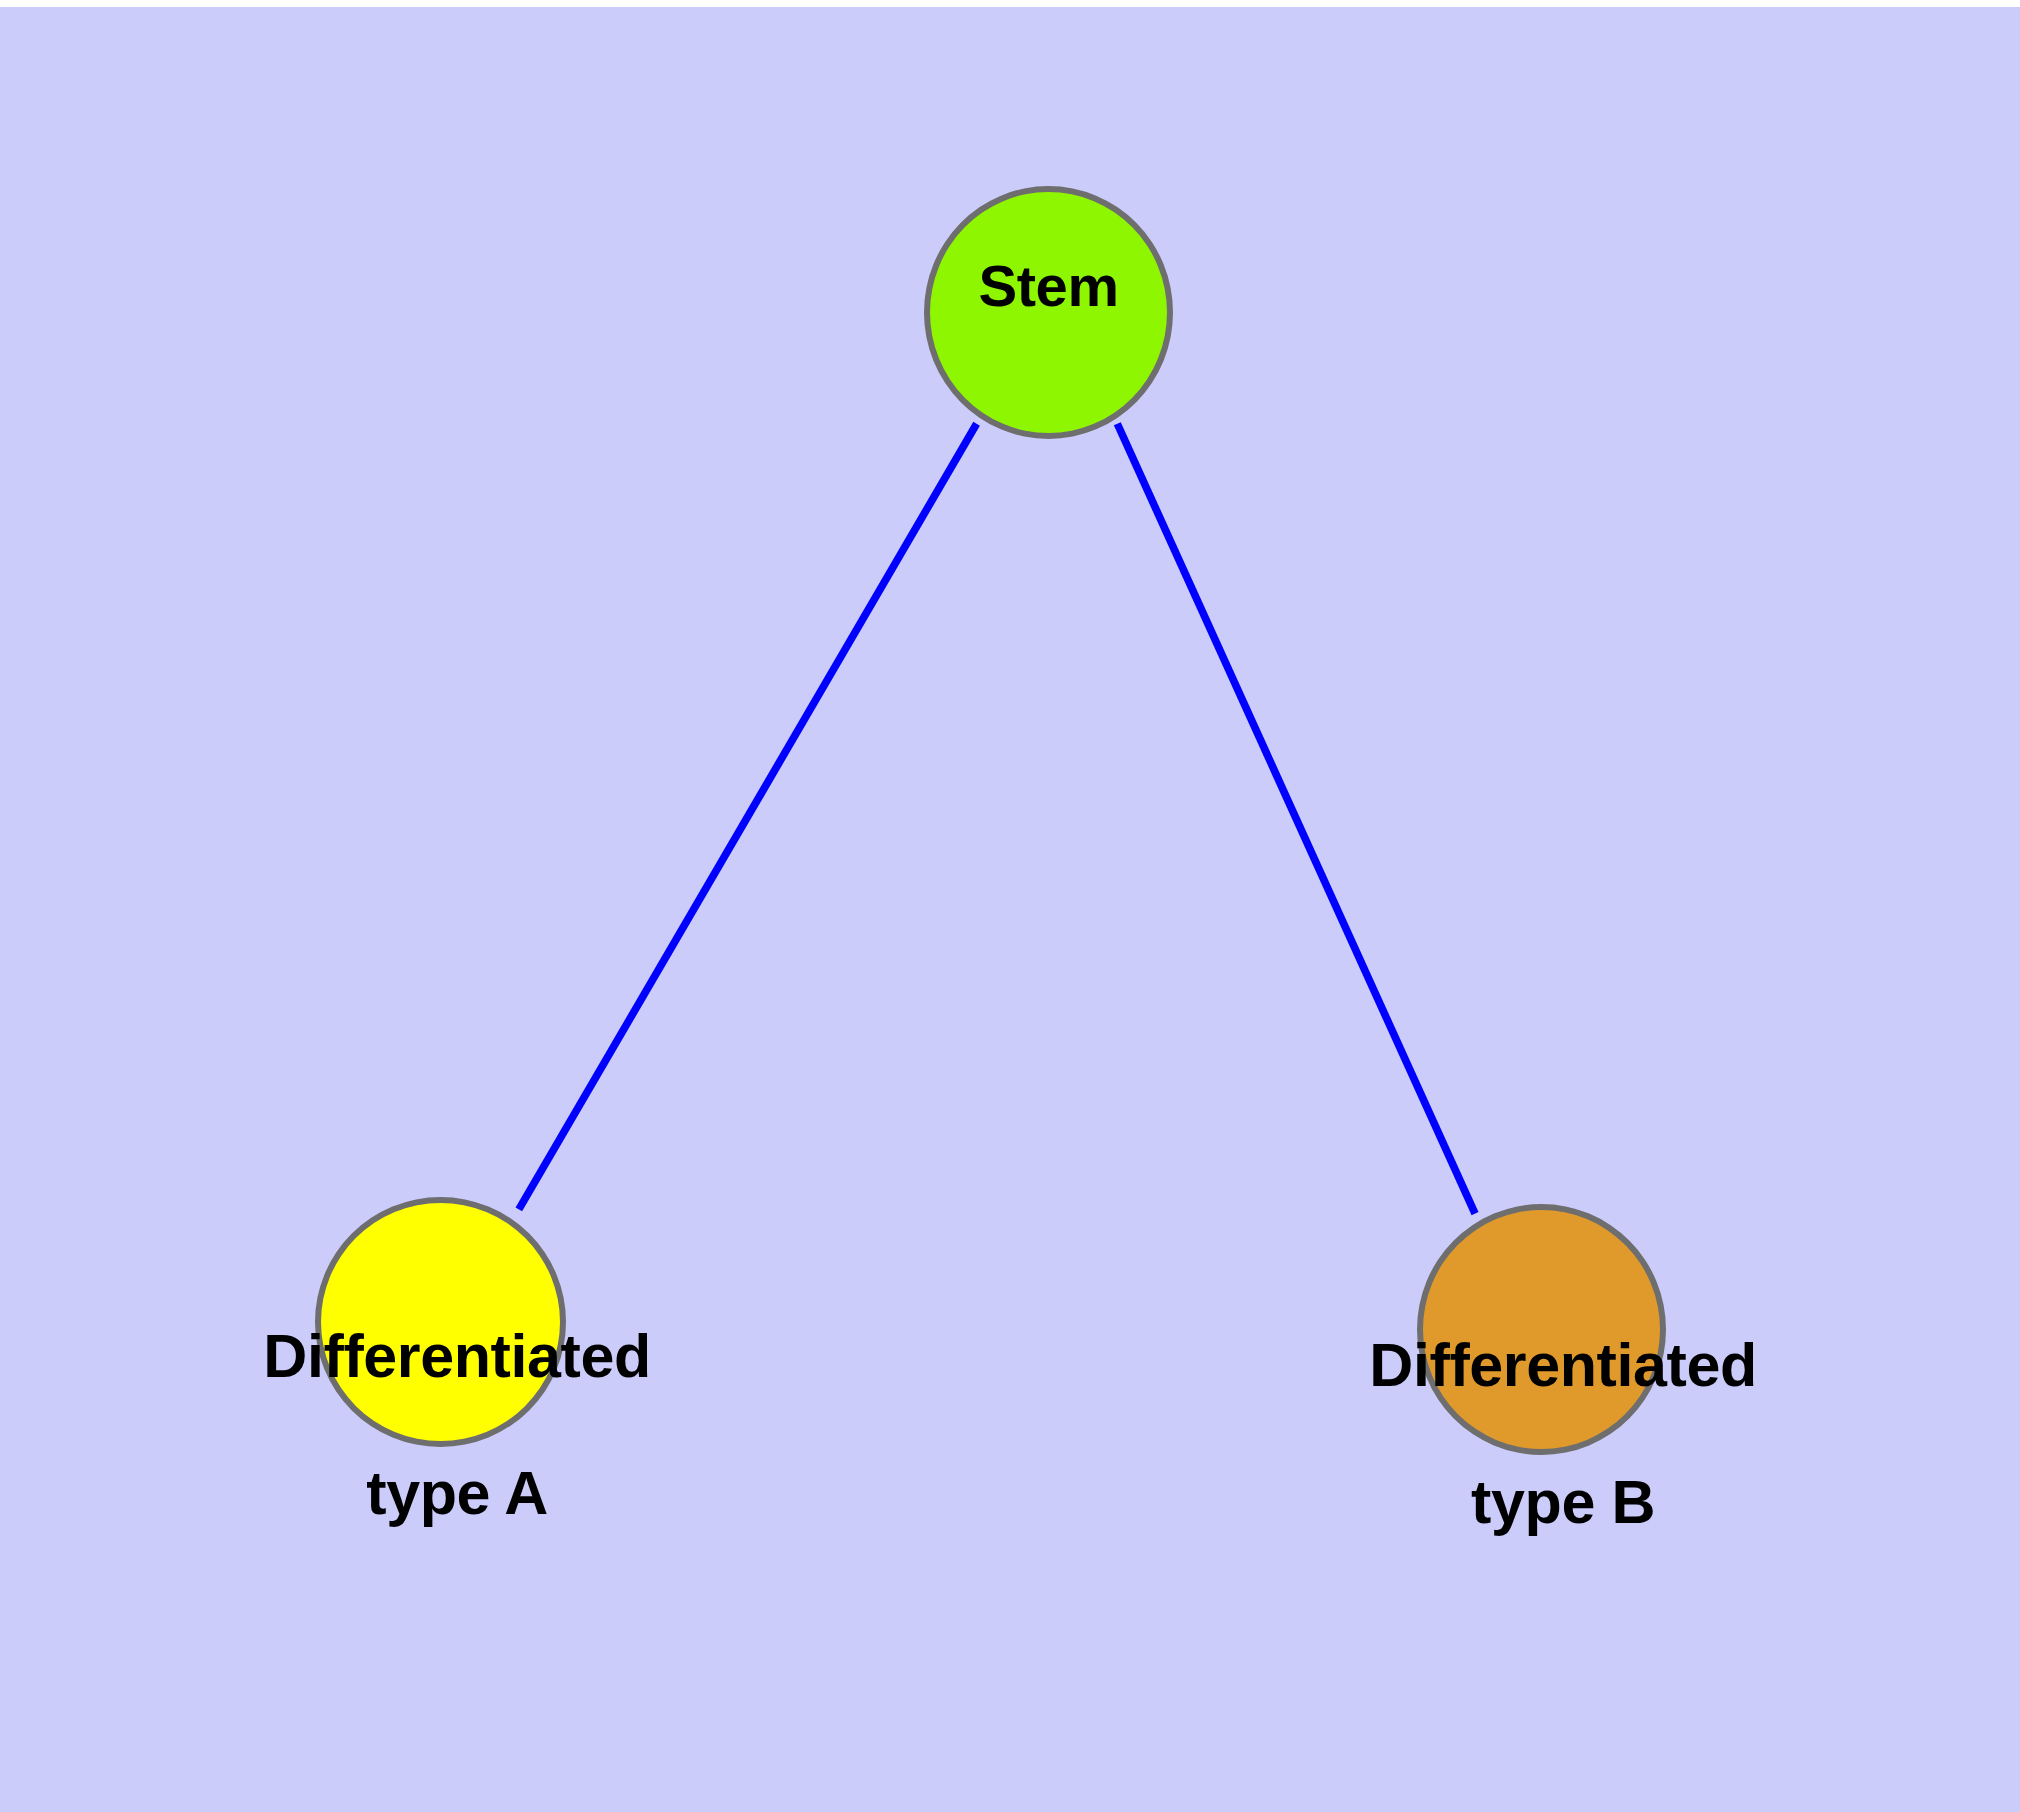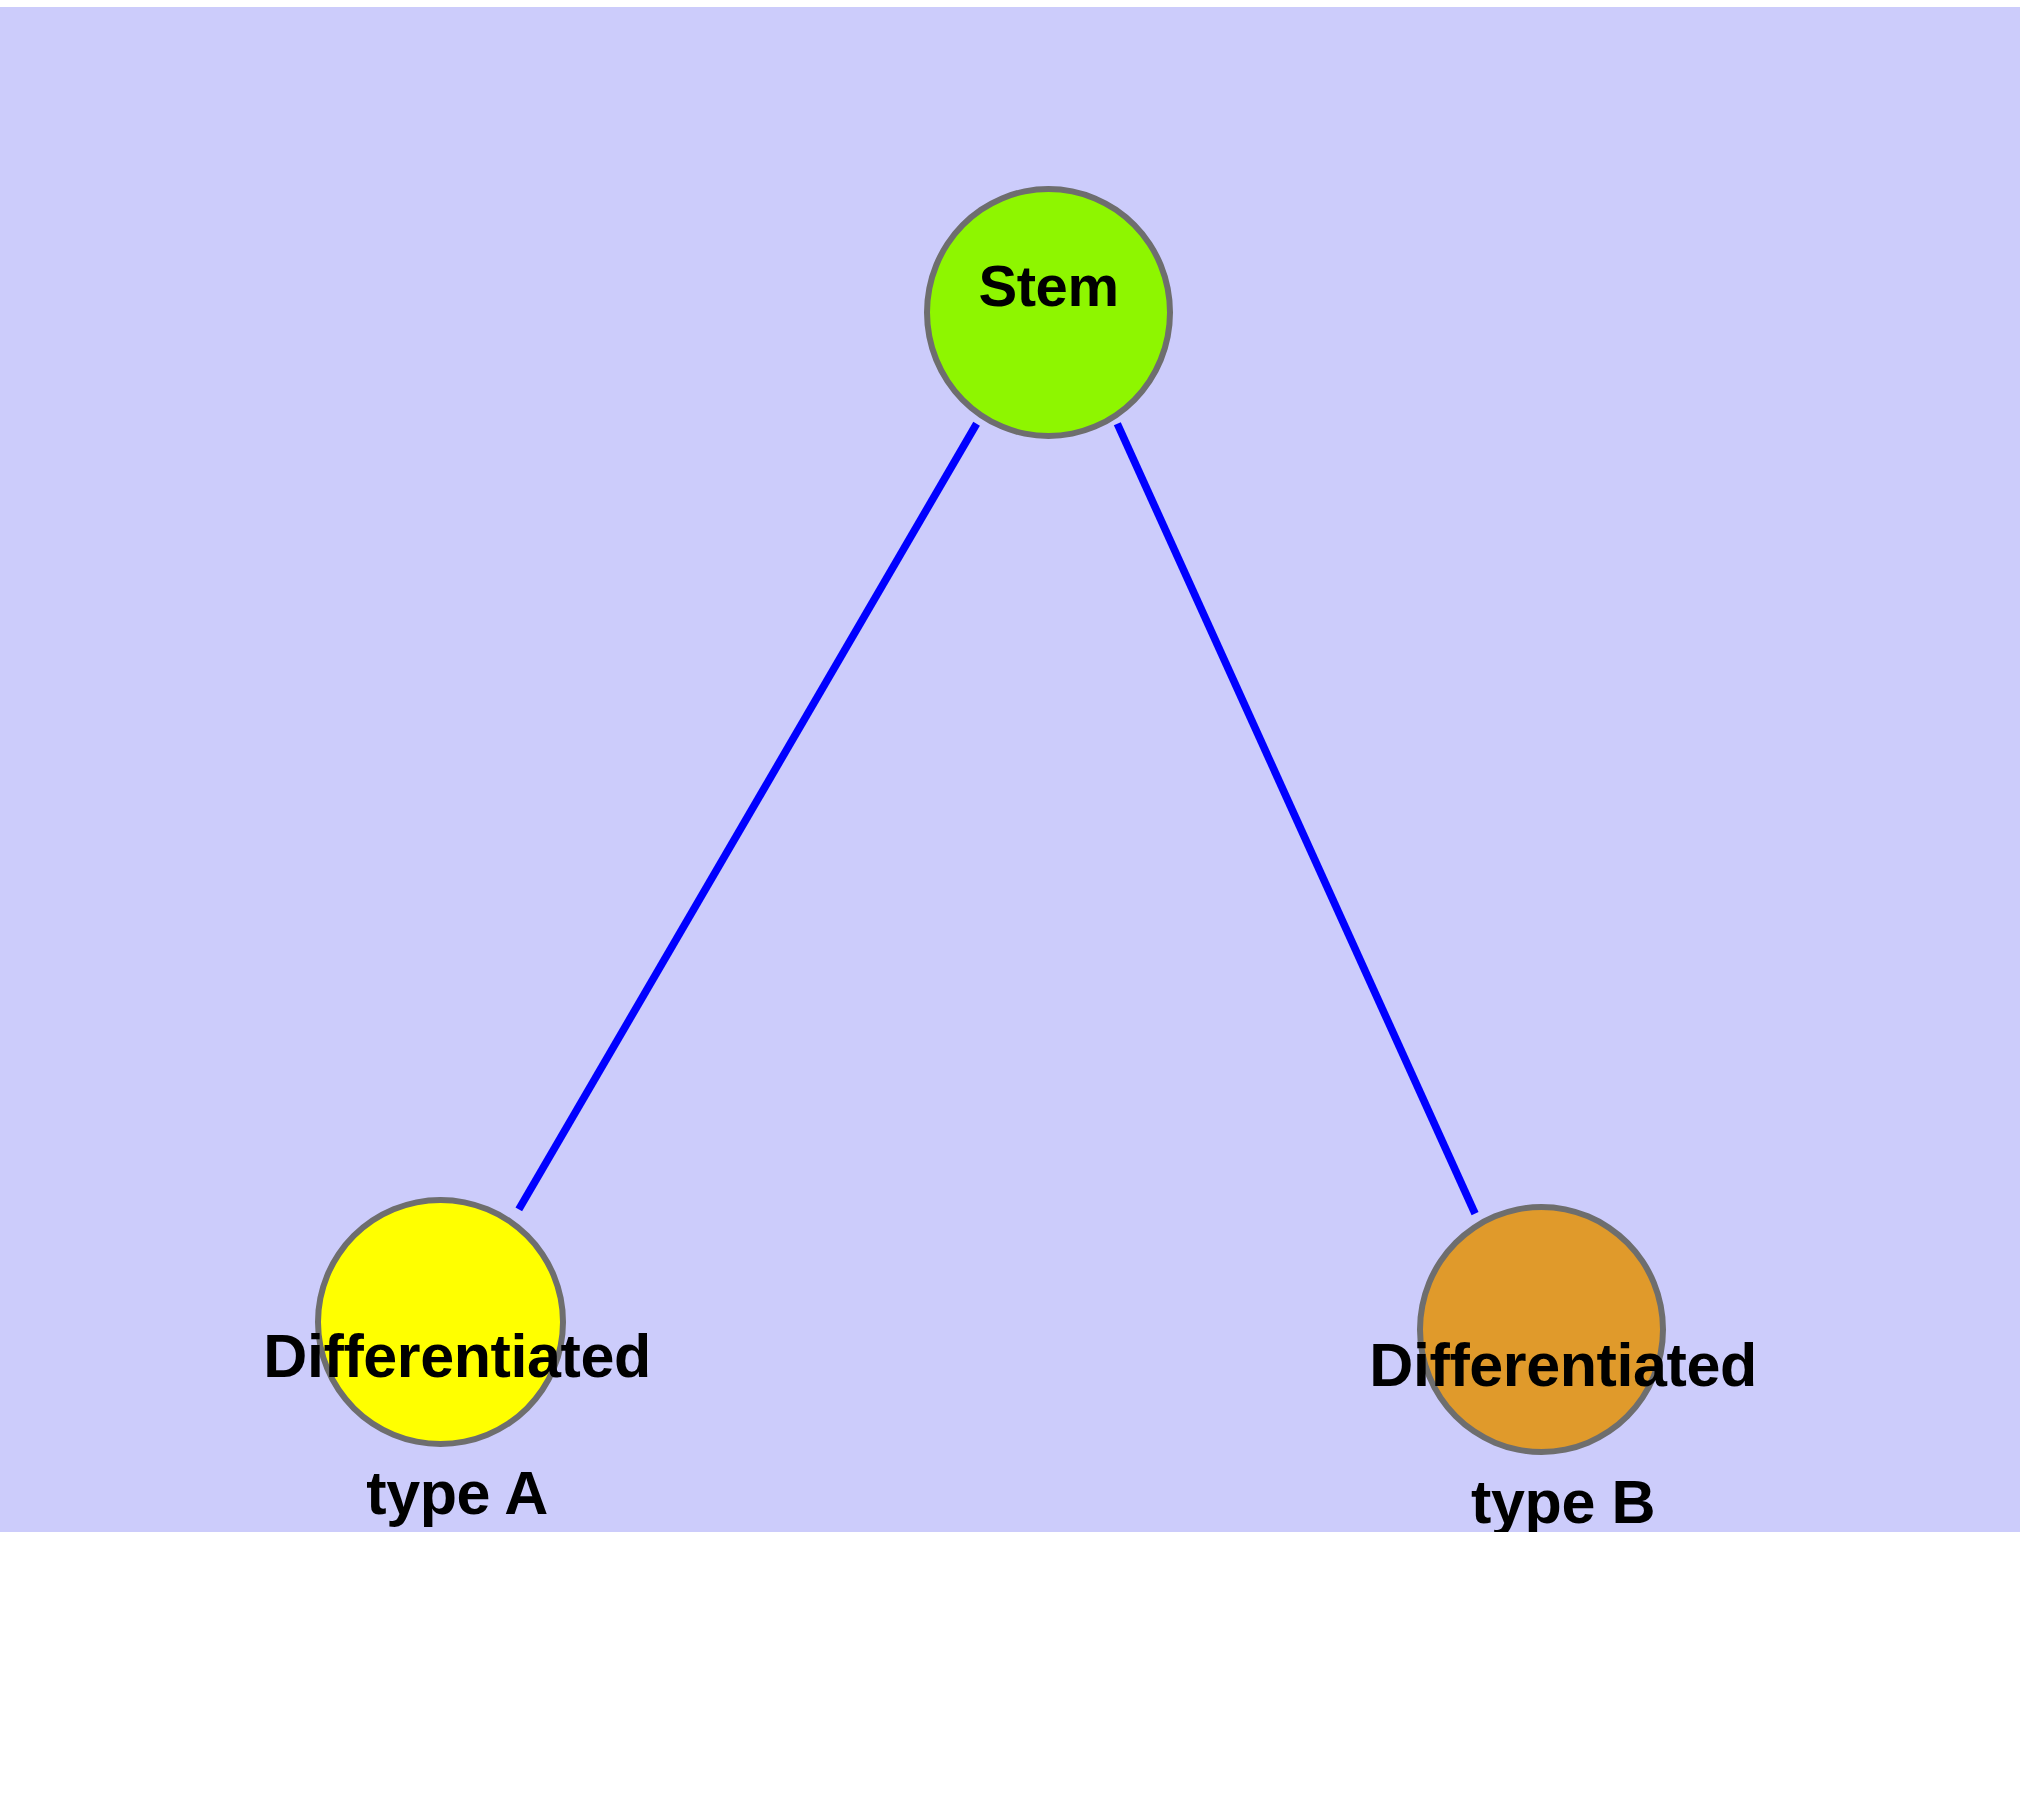--- a/index.html
+++ b/index.html
@@ -3,21 +3,21 @@
 <meta charset="utf-8">
 <style>
   html, body {
     margin: 0;
     padding: 0;
     background: #ffffff;
   }
   #canvas {
     position: relative;
     width: 2021px;
-    height: 1532px;
+    height: 1812px;
     overflow: hidden;
     font-family: "Liberation Sans", "DejaVu Sans", sans-serif;
   }
   #graph-background {
     position: absolute;
     left: 0;
     top: 6.8px;
     width: 2021px;
     height: 1805px;
     background: #ccccfb;

